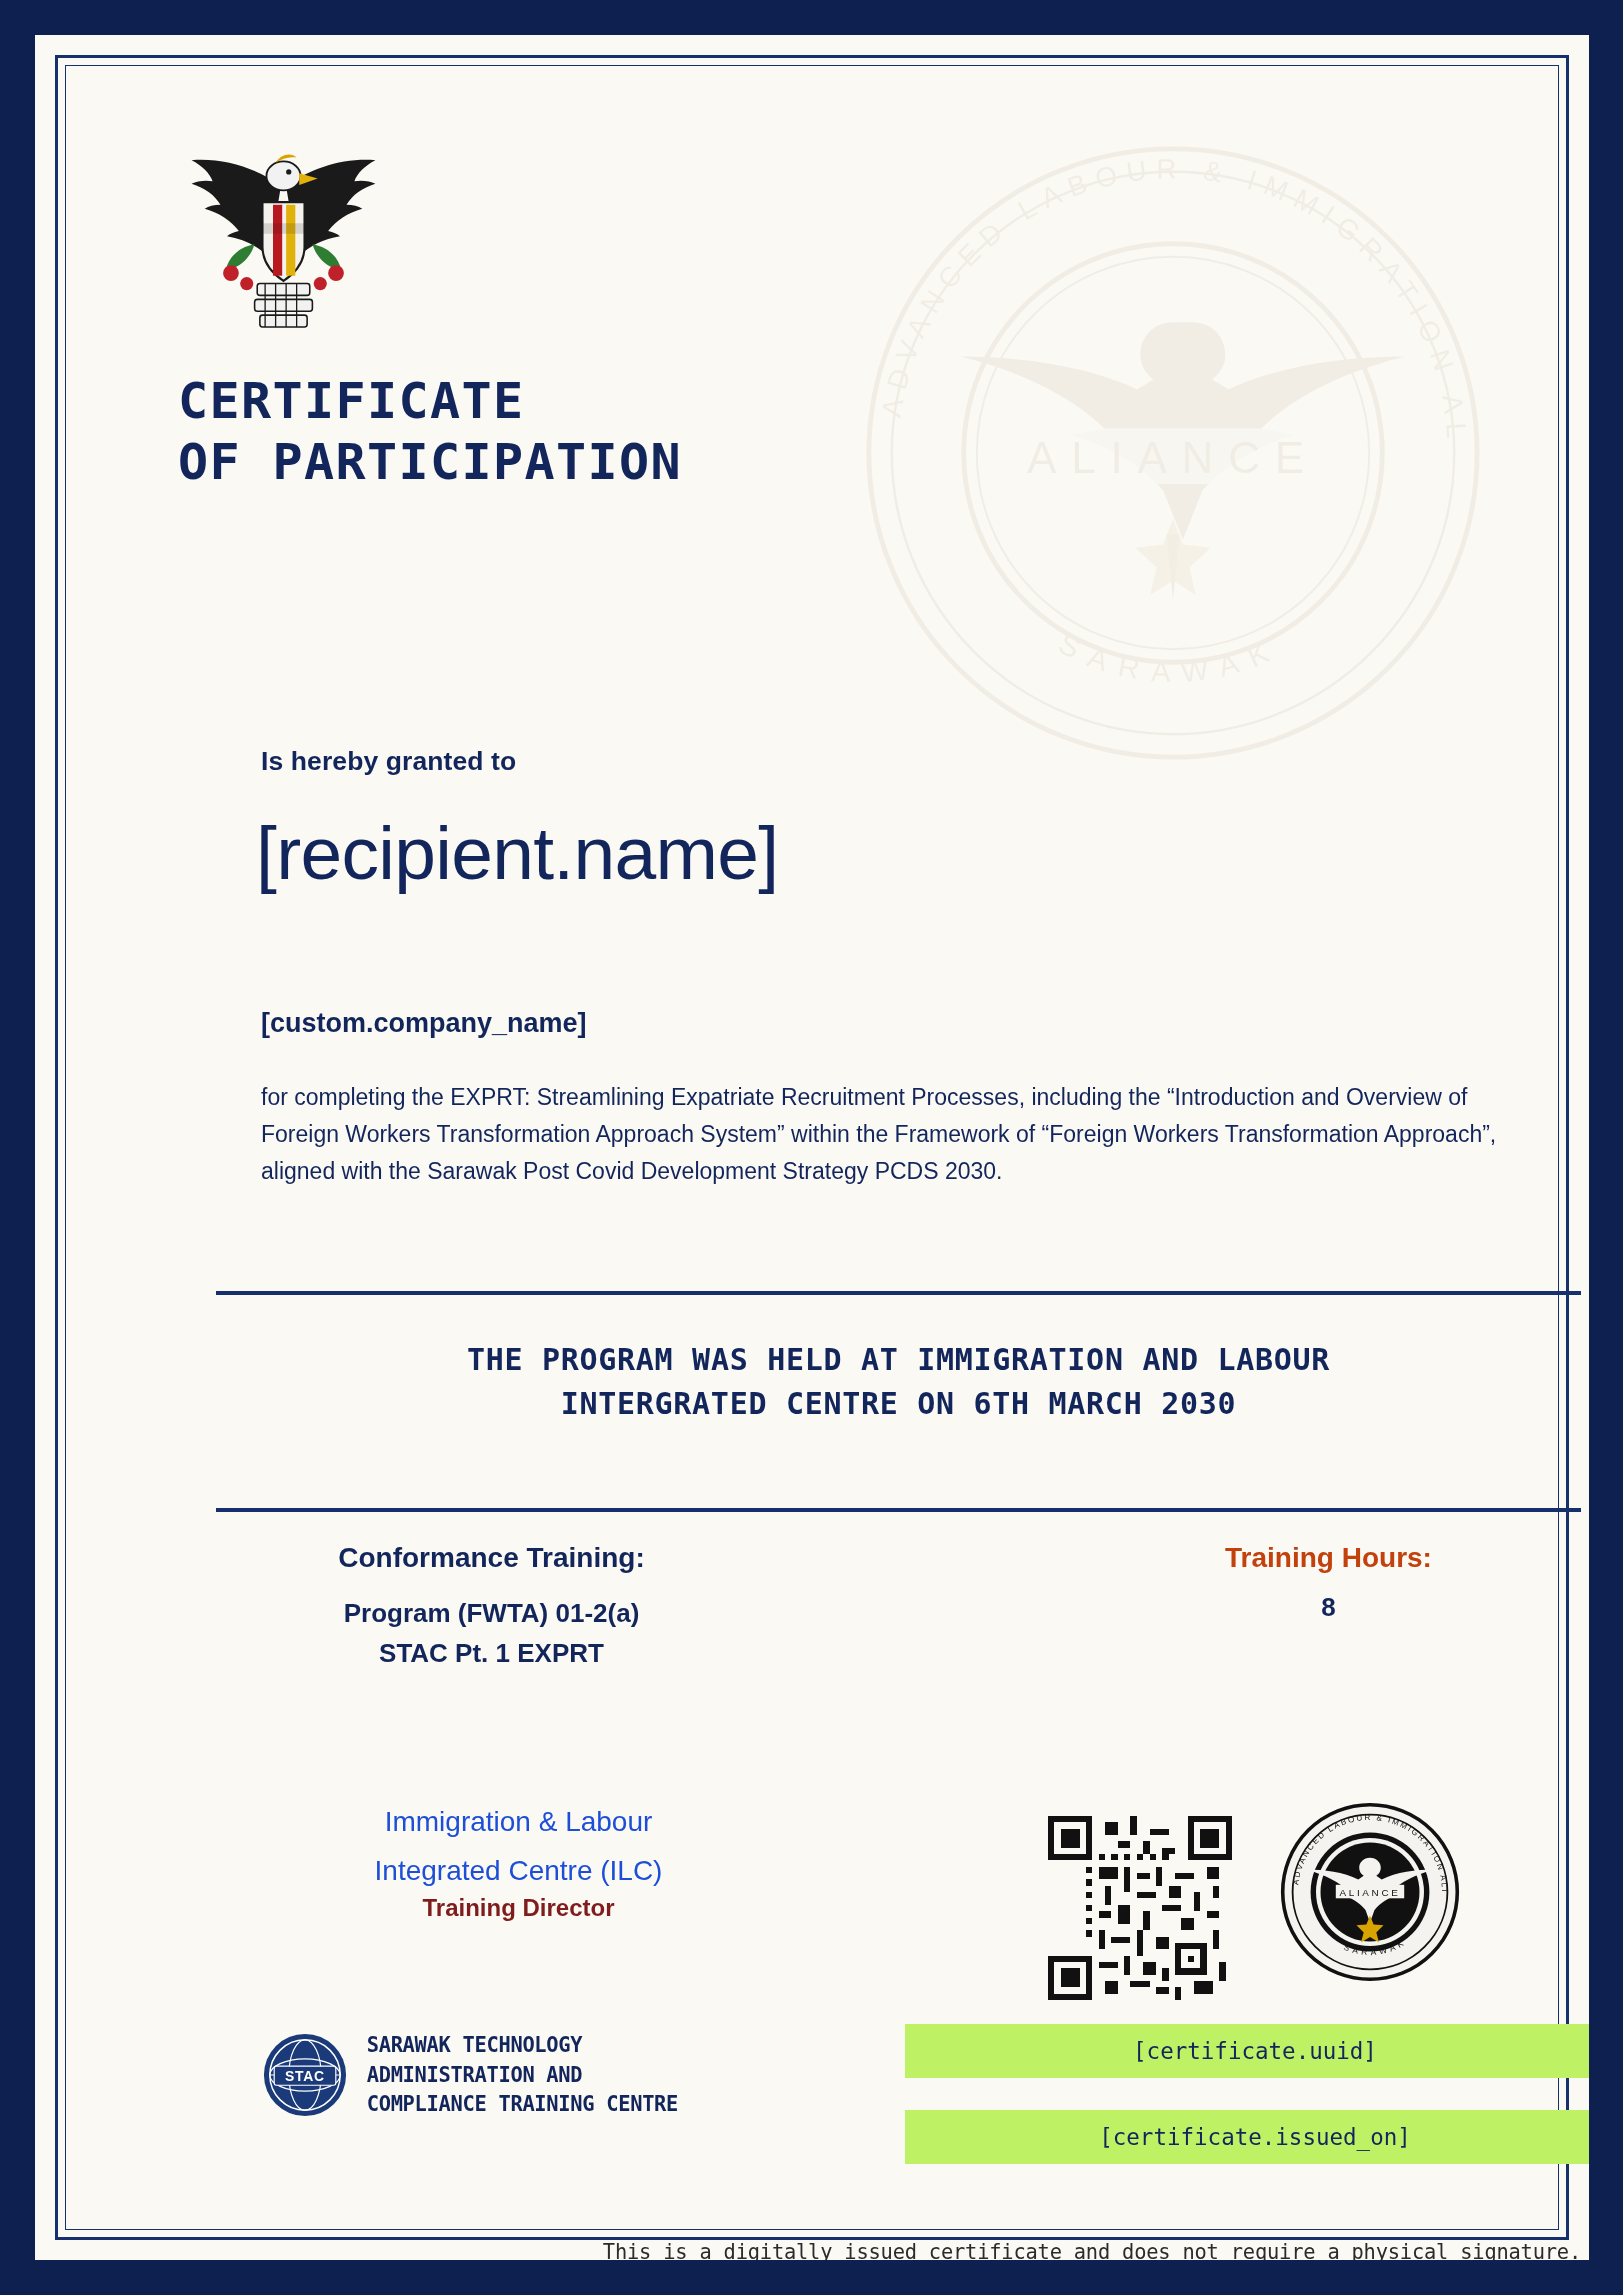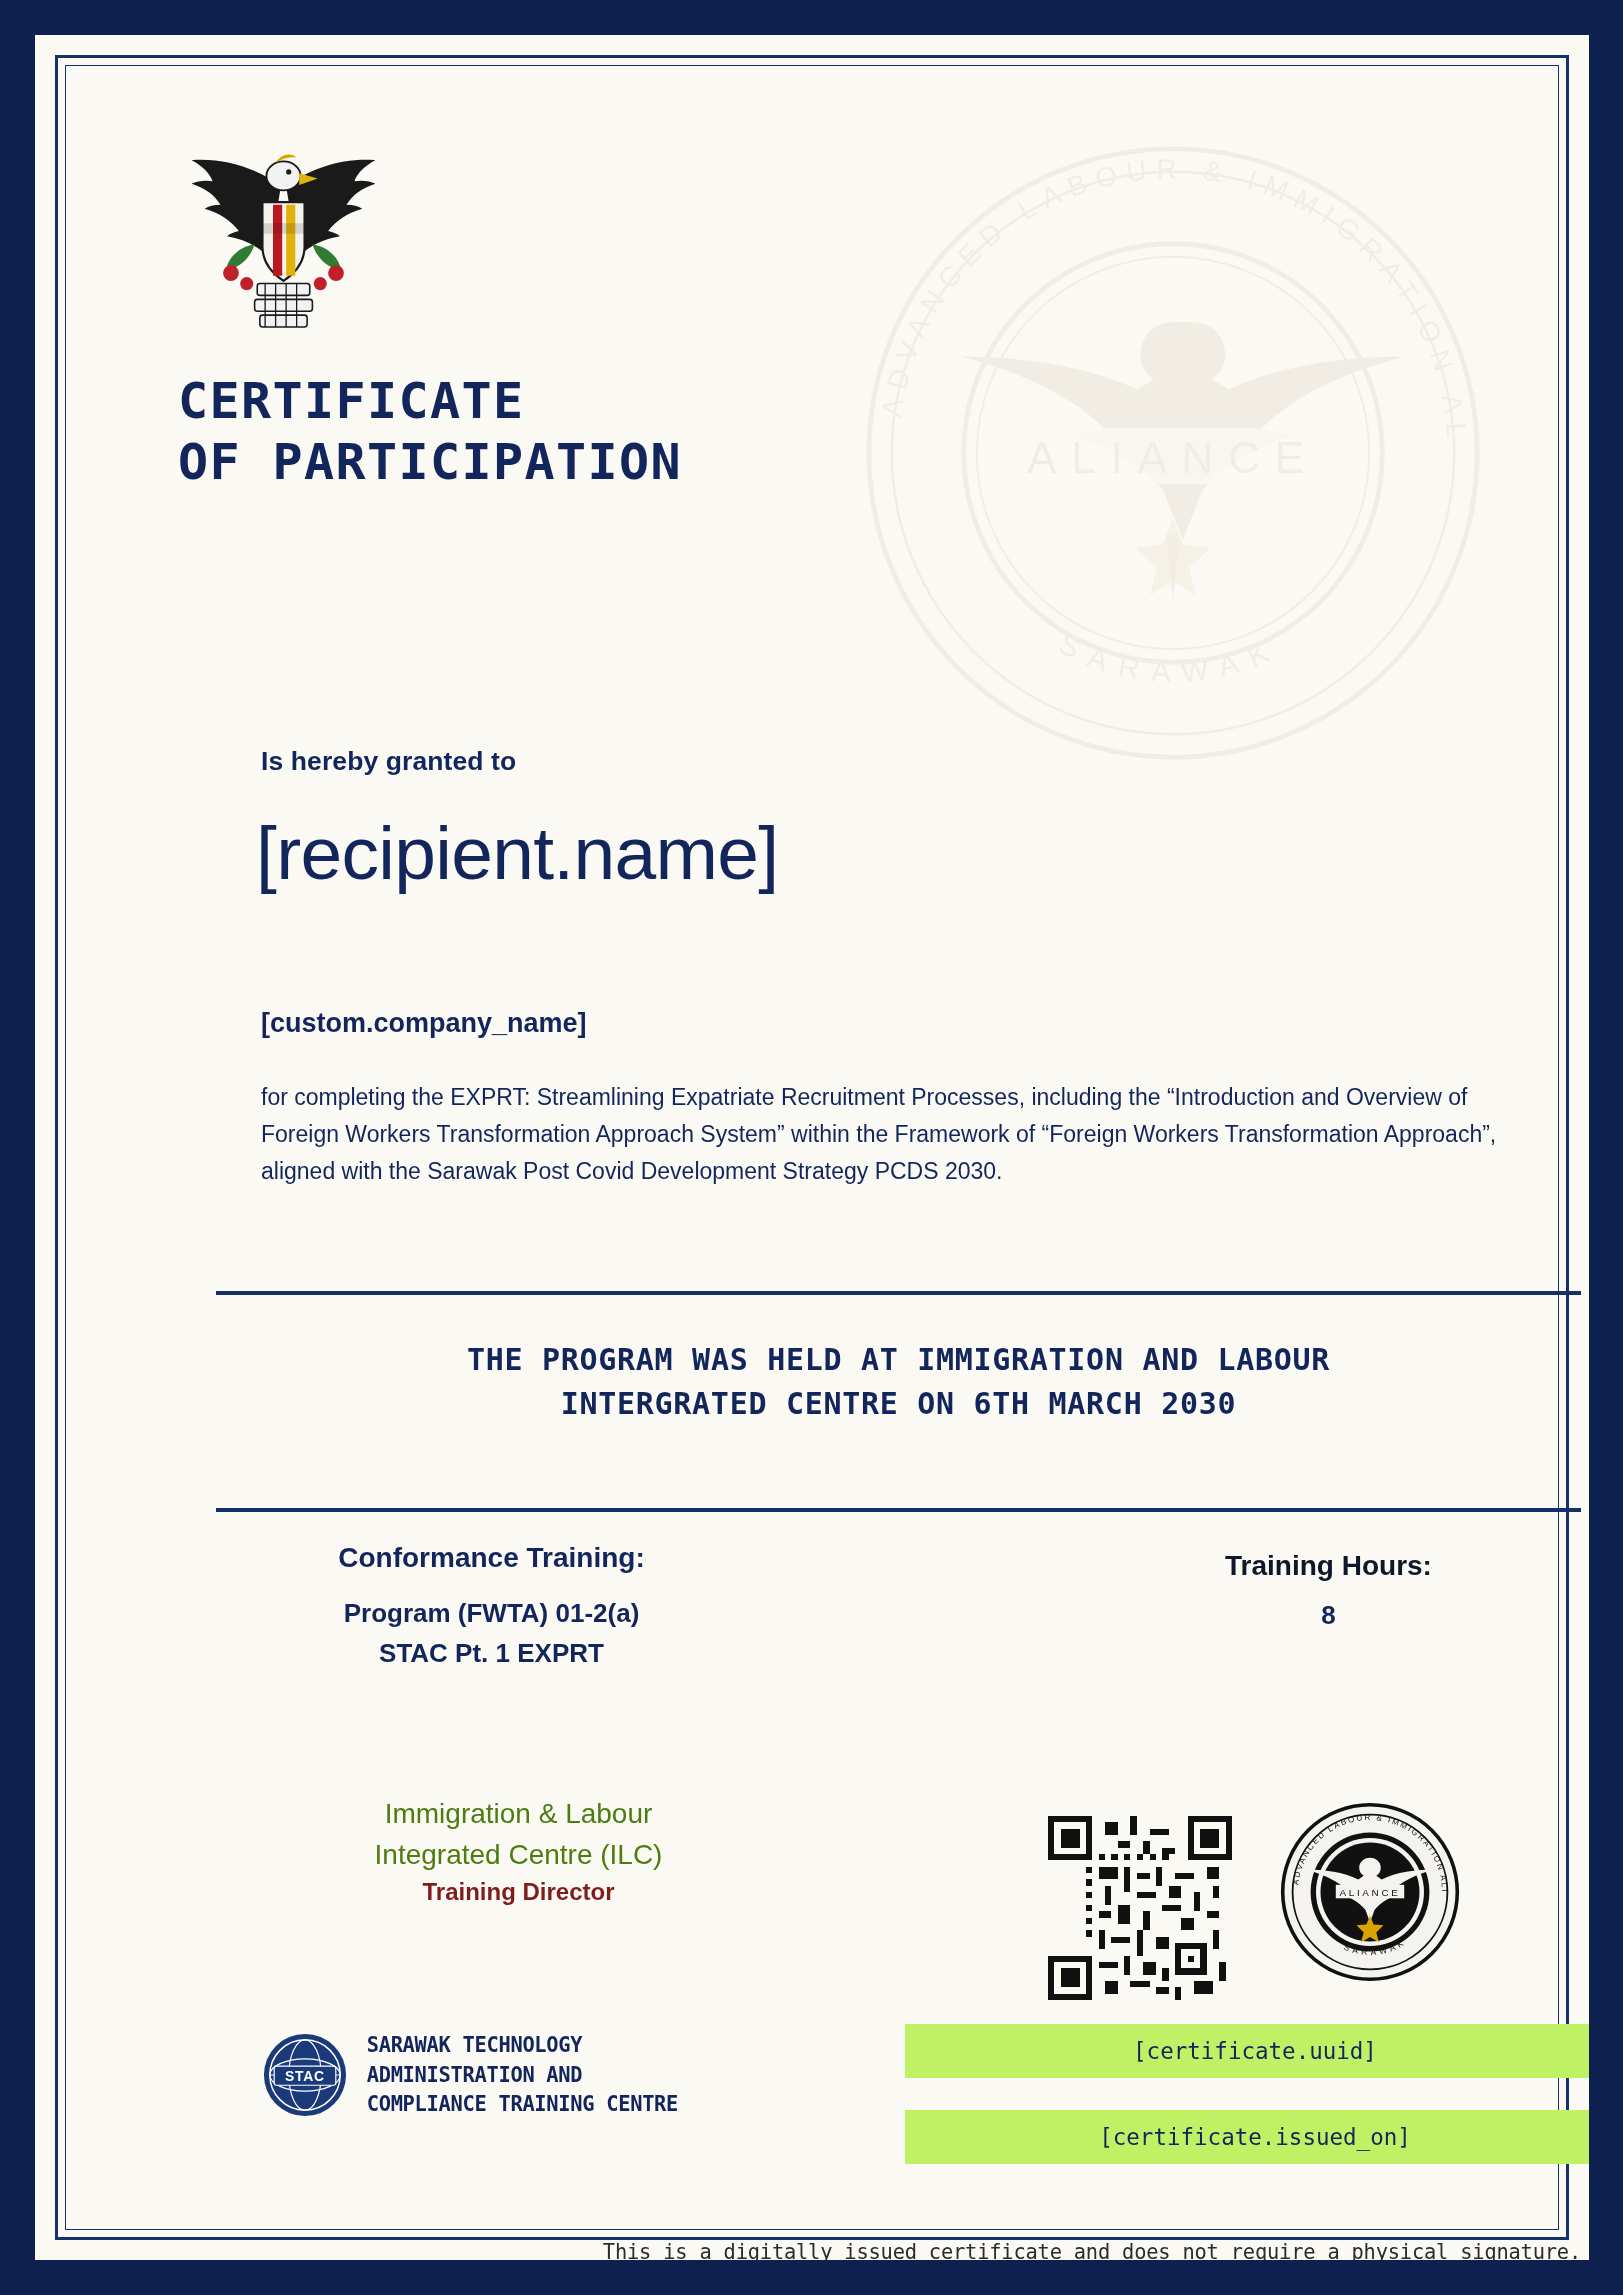--- a/index.html
+++ b/index.html
@@ -185,43 +185,43 @@
   .hours-block {
     position: absolute;
     left: 980px;
     top: 1436px;
     width: 477px;
     text-align: center;
   }
   .hours-title {
     font-size: 28px;
     font-weight: bold;
-    color: #0f172a;
+    color: #c2410c;
     margin-bottom: 17.7px;
-    margin-top: 8px;
   }
   .hours-value {
     font-size: 26px;
     font-weight: bold;
     color: #13265c;
   }
 
   
   .signatory {
     position: absolute;
     left: 170px;
     top: 1688px;
     width: 477px;
     text-align: center;
     line-height: 1.45;
   }
   .sig-line {
     font-size: 28px;
-    color: #4d7c0f;
+    color: #1d4ed8;
     font-weight: 500;
+    margin-top: 8px;
   }
   .sig-role {
     font-size: 24px;
     color: #7f1d1d;
     font-weight: bold;
   }
 
   
   .qr {
     position: absolute;

